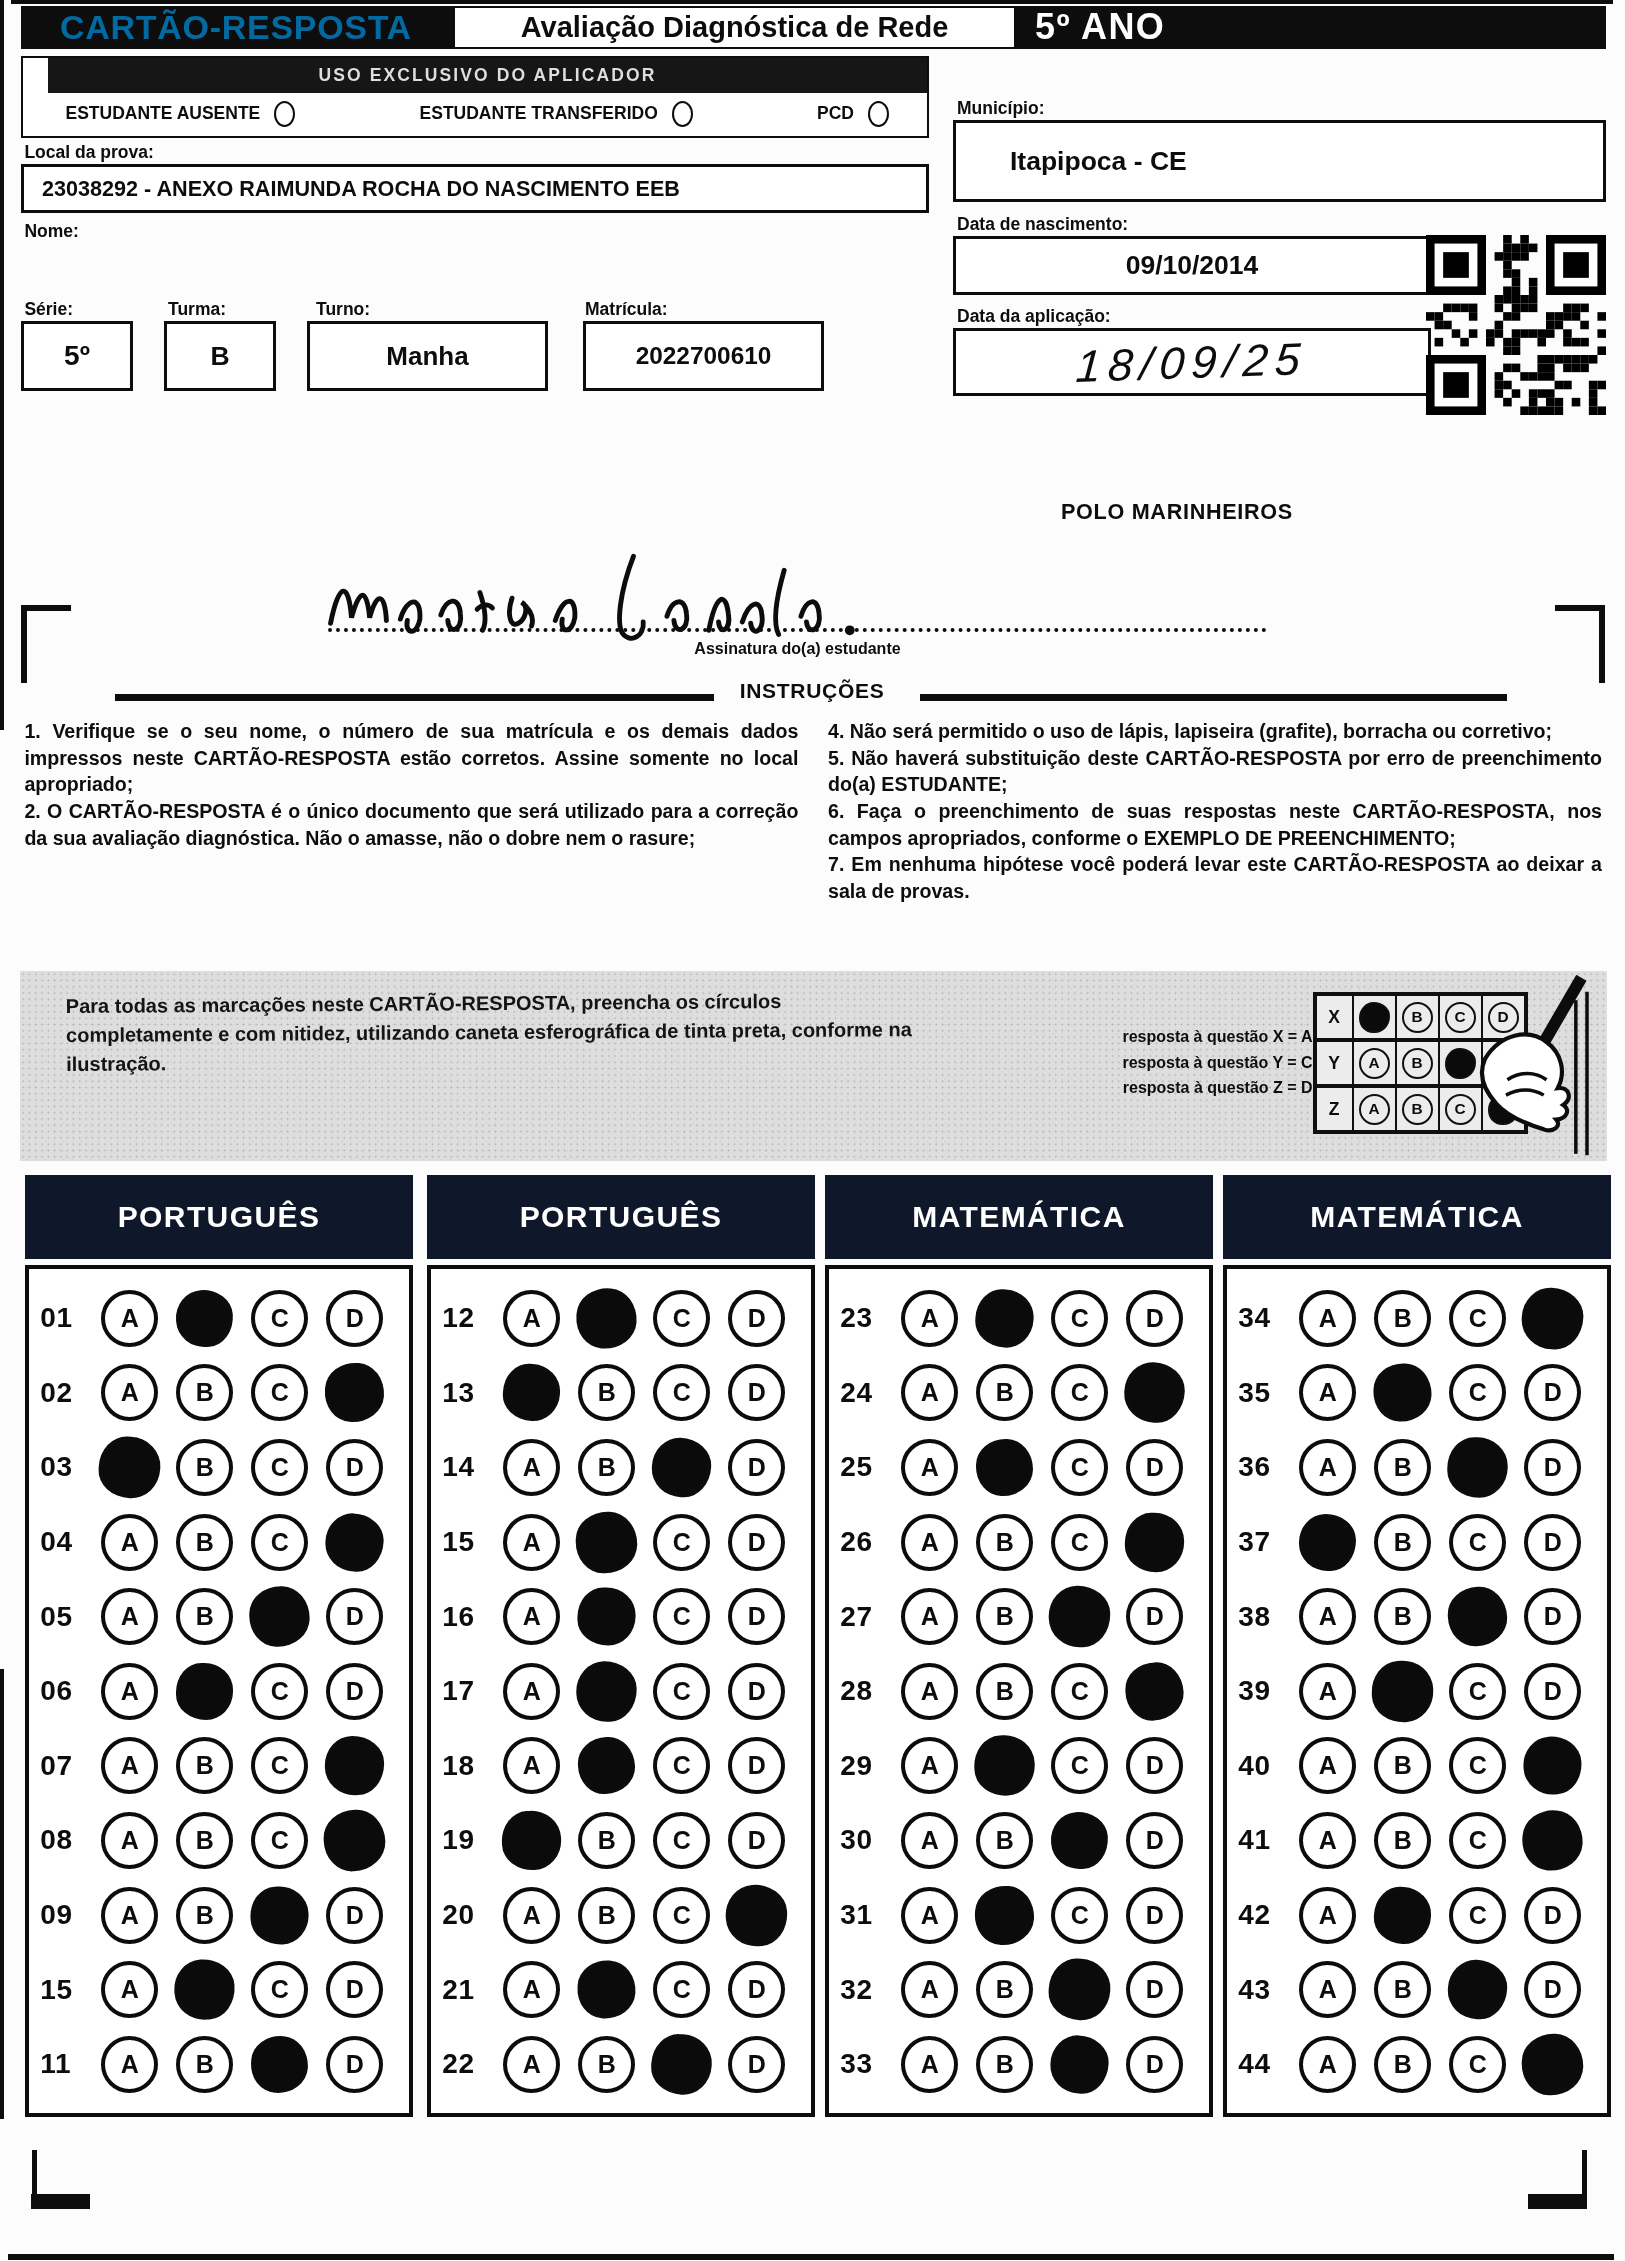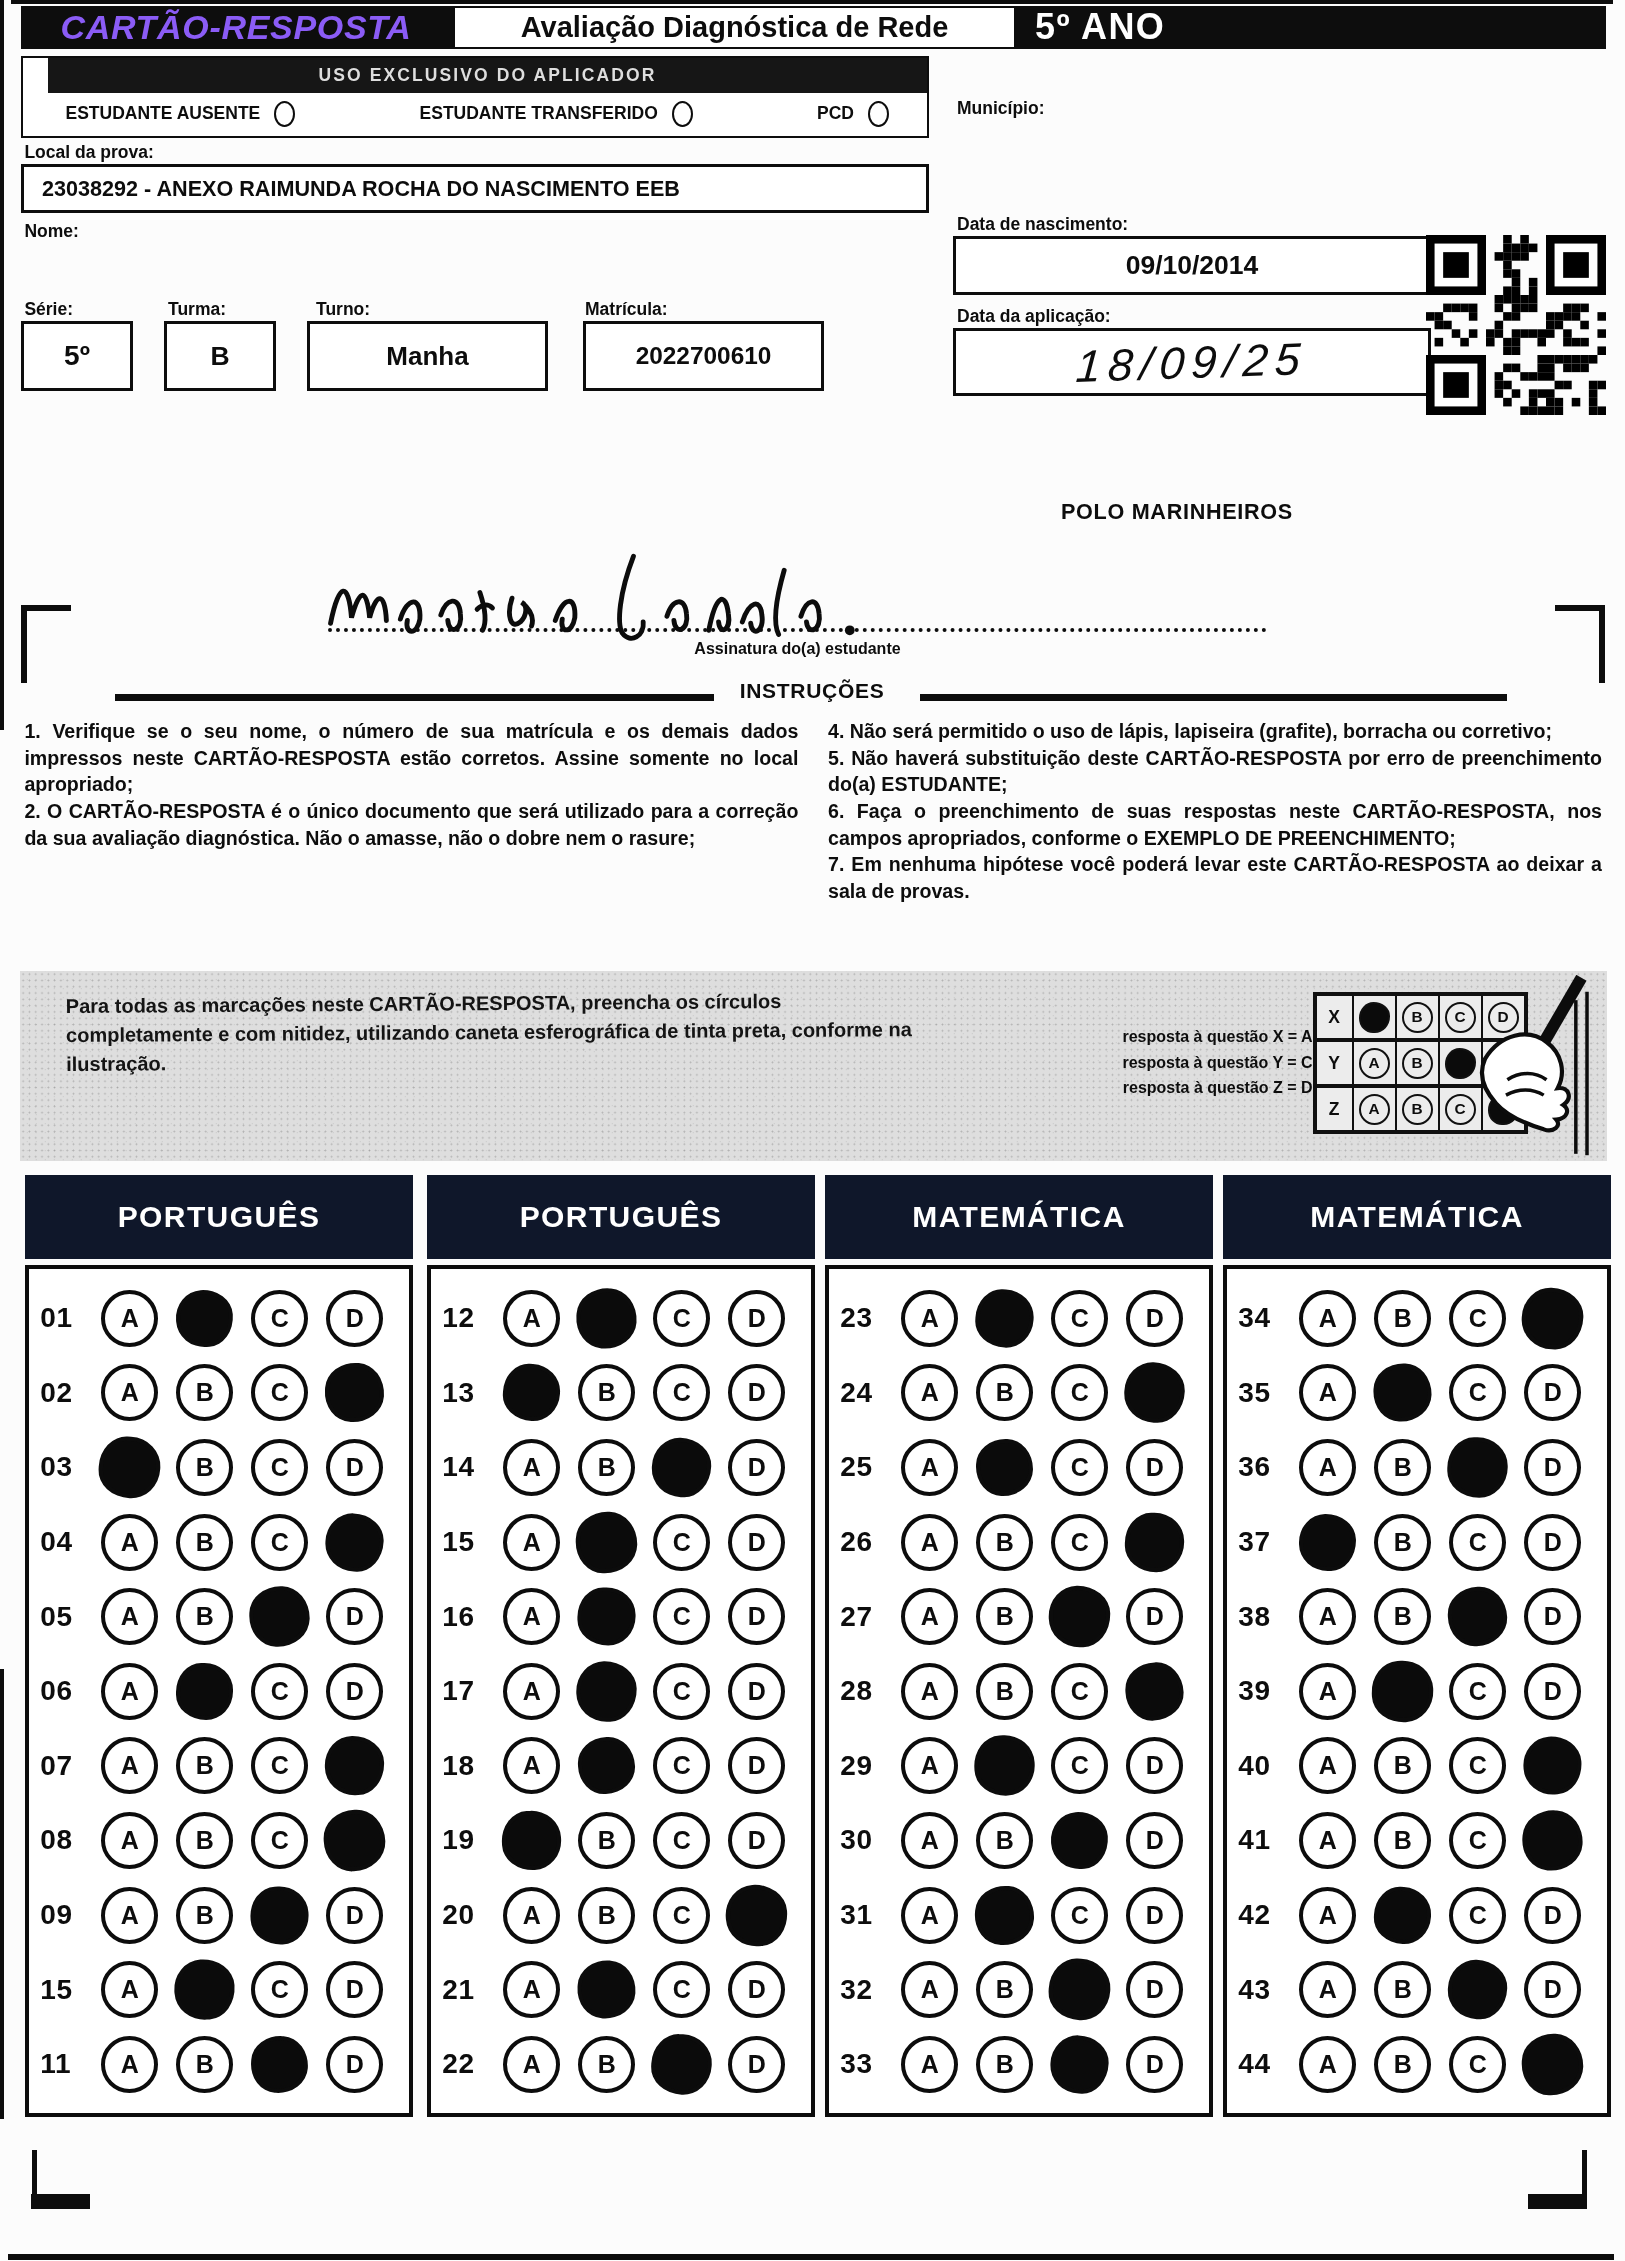--- a/index.html
+++ b/index.html
@@ -2,22 +2,22 @@
 <html style="font-size:11.2px"><head>
 <meta charset="utf-8">
 <style>
   html,body{margin:0;padding:0;background:#9a9a9a;}
   .page{position:relative;width:1625px;height:2261px;background:#fcfcfc;
         font-family:"Liberation Sans",sans-serif;color:#0d0d0d;overflow:hidden;}
   .art{position:absolute;background:#0d0d0d;}
 
   
   .hdr-bar{position:absolute;left:21px;top:5.6px;width:1585px;height:43px;background:#0d0d0d;}
-  .hdr-card{position:absolute;left:21px;top:5.6px;width:430px;height:43px;color:#8b5cf6;font-weight:bold;
-            font-size:34px;display:flex;align-items:center;justify-content:center;letter-spacing:0.7px;font-style:italic;}
+  .hdr-card{position:absolute;left:21px;top:5.6px;width:430px;height:43px;color:#0369a1;font-weight:bold;
+            font-size:34px;display:flex;align-items:center;justify-content:center;letter-spacing:0.7px;}
   .hdr-exam{position:absolute;left:455px;top:8.4px;width:559px;height:39px;background:#fff;
             display:flex;align-items:center;justify-content:center;font-weight:bold;font-size:29px;}
   .hdr-grade{position:absolute;left:1035px;top:5.6px;height:43px;display:flex;align-items:center;
              color:#fff;font-weight:bold;font-size:36px;letter-spacing:1.4px;}
 
   
   .applicator{position:absolute;left:21px;top:56px;width:908px;height:82px;border:2.8px solid #0d0d0d;
               box-sizing:border-box;background:#fff;padding-left:25px;}
   .app-bar{height:35px;background:#0d0d0d;color:#ddd;display:flex;align-items:center;justify-content:center;
            font-weight:bold;font-size:17.5px;letter-spacing:2.1px;opacity:.96;}
@@ -126,20 +126,21 @@
   <div class="flabel" style="left:24.4px;top:299px;">Série:</div>
   <div class="flabel" style="left:168px;top:299px;">Turma:</div>
   <div class="flabel" style="left:316px;top:299px;">Turno:</div>
   <div class="flabel" style="left:585px;top:299px;">Matrícula:</div>
   <div class="fbox ctr" style="left:21px;top:321px;width:112px;height:70px;font-size:28px;">5º</div>
   <div class="fbox ctr" style="left:164px;top:321px;width:112px;height:70px;font-size:26.5px;">B</div>
   <div class="fbox ctr" style="left:307px;top:321px;width:241px;height:70px;font-size:26px;">Manha</div>
   <div class="fbox ctr" style="left:583px;top:321px;width:241px;height:70px;font-size:24.4px;">2022700610</div>
 
   <div class="flabel" style="left:957px;top:98px;">Município:</div>
+  <div class="fbox" style="left:953px;top:120px;width:653px;height:82px;padding-left:54px;font-size:26.5px;">Itapipoca - CE</div>
 
   <div class="flabel" style="left:957px;top:214px;">Data de nascimento:</div>
   <div class="fbox ctr" style="left:953px;top:236px;width:478px;height:59px;font-size:26.5px;">09/10/2014</div>
 
   <div class="flabel" style="left:957px;top:306px;">Data da aplicação:</div>
   <div class="fbox ctr" style="left:953px;top:328px;width:478px;height:68px;overflow:visible;">
     <span class="handwrite">18/09/25</span>
   </div>
 
   <div class="polo">POLO MARINHEIROS</div>

